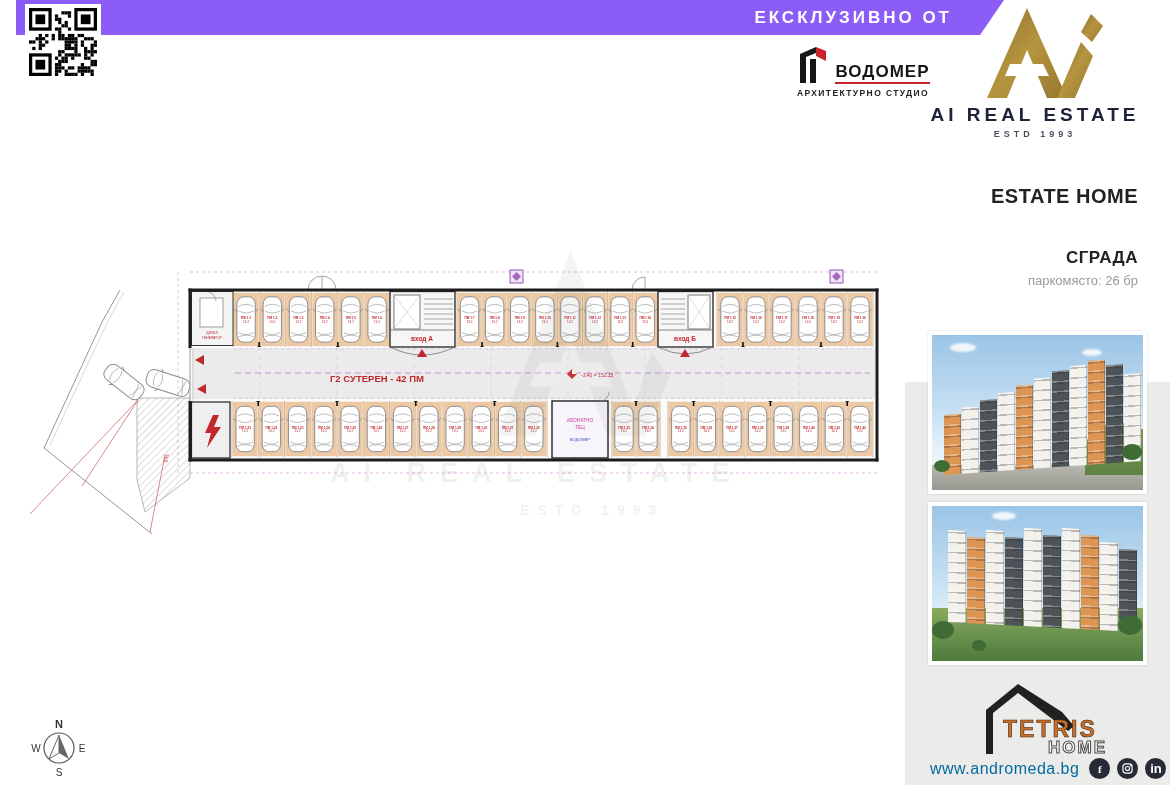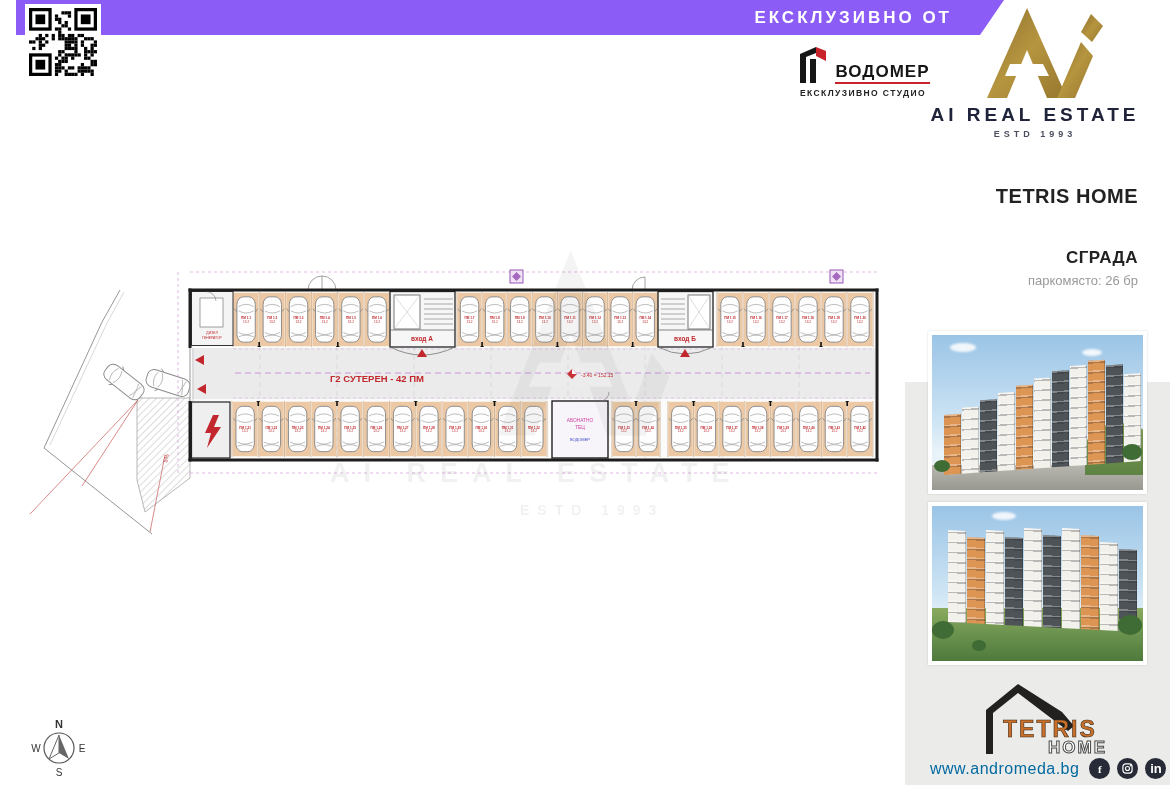--- a/index.html
+++ b/index.html
@@ -218,21 +218,21 @@
 
 <div class="abs proekta">
   <div class="row1">
     <svg width="34" height="40" viewBox="0 0 34 40">
       <path d="M4 39 L4 10 L20 3 L20 9 L10 13 L10 39 Z" fill="#161616"></path>
       <path d="M20 3 L30 7 L30 17 L20 12 Z" fill="#c8232b"></path>
       <rect x="14" y="15" width="6" height="24" fill="#161616"></rect>
     </svg>
     <div class="pname">ВОДОМЕР</div>
   </div>
-  <div class="psub">ЕКСКЛУЗИВНО СТУДИО</div>
+  <div class="psub">АРХИТЕКТУРНО СТУДИО</div>
 </div>
 
 <div class="abs brand">
   <svg width="200" height="100" viewBox="0 0 200 100" style="display:block;margin:0 auto;">
     <defs>
       <linearGradient id="gold" x1="0" y1="0" x2="1" y2="1">
         <stop offset="0" stop-color="#8c6e2f"></stop>
           <stop offset=".5" stop-color="#b6953f"></stop>
           <stop offset="1" stop-color="#95772f"></stop>
       </linearGradient>
@@ -240,21 +240,21 @@
     <path d="M52 96 L92 6 L132 96 L112 96 L92 48 L72 96 Z" fill="url(#gold)"></path>
     <path d="M75 62 L108 62 L114 74 L70 74 Z" fill="#ffffff"></path>
     <path d="M122 96 L146 40 L158 54 L140 96 Z" fill="url(#gold)"></path>
     <path d="M146 30 L156 12 L168 24 L157 40 Z" fill="url(#gold)"></path>
   </svg>
   <div class="bname">AI REAL ESTATE</div>
   <div class="bestd">ESTD 1993</div>
 </div>
 
 <div class="abs info">
-  <div class="l2">TETRIS HOME</div>
+  <div class="l2">ESTATE HOME</div>
   <div class="l3">СГРАДА</div>
   <div class="l4">паркомясто: 26 бр</div>
 </div>
 
 <div class="abs graypanel"></div>
 
 <div class="abs photo photo1">
   <div class="render">
     <div class="sky"></div>
     <div class="cloud" style="left:18px;top:8px;width:26px;height:9px;"></div>

